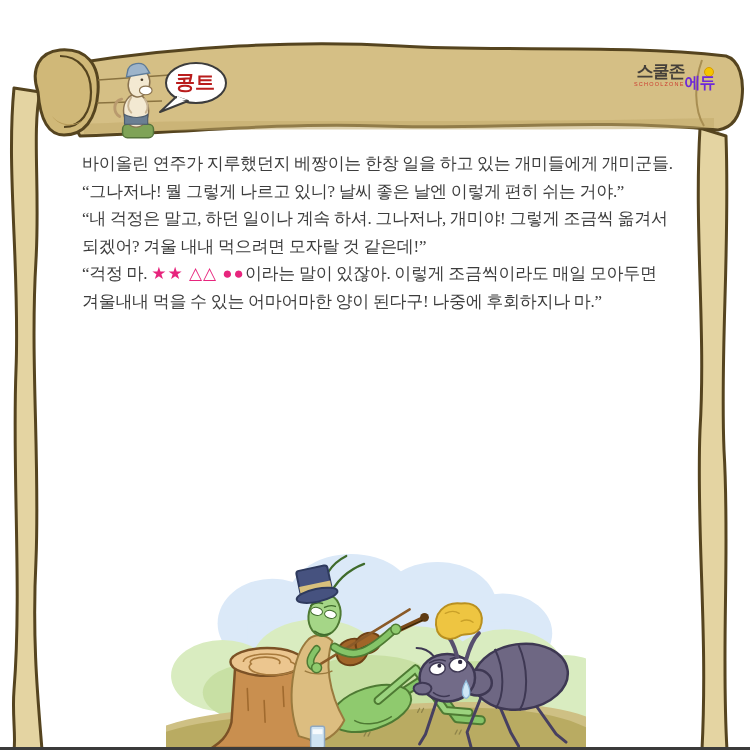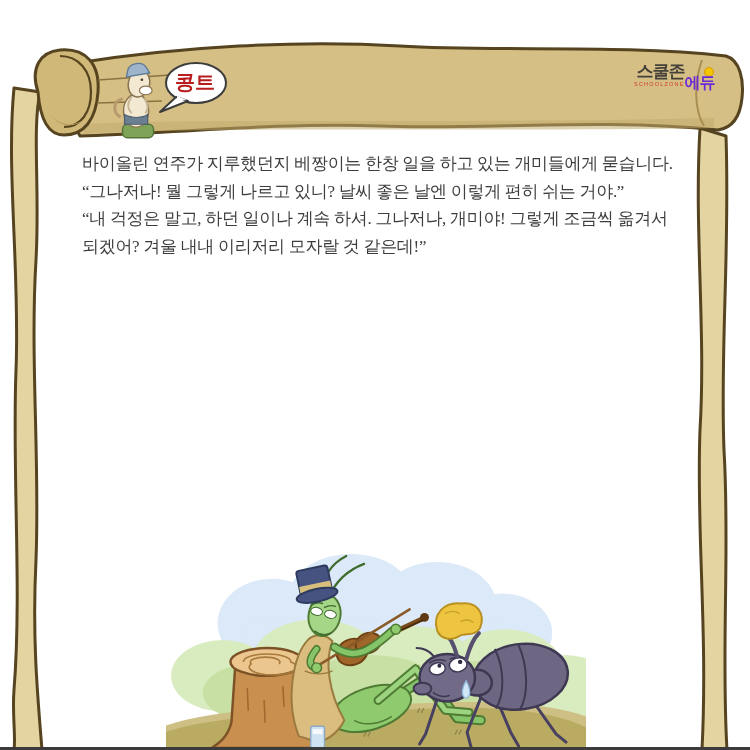--- a/index.html
+++ b/index.html
@@ -83,23 +83,24 @@
       <div class="logo-sub">SCHOOLZONE</div>
     </div>
     <div class="logo-right">
       <div class="logo-dot"></div>
       <div class="logo-accent">에듀</div>
     </div>
   </div>
 </div>
 
 <div class="story">
-  <p>바이올린 연주가 지루했던지 베짱이는 한창 일을 하고 있는 개미들에게 묻습니다.</p>
+  <p>바이올린 연주가 지루했던지 베짱이는 한창 일을 하고 있는 개미들에게 개미군들.</p>
   <p>“그나저나! 뭘 그렇게 나르고 있니? 날씨 좋은 날엔 이렇게 편히 쉬는 거야.”</p>
-  <p>“내 걱정은 말고, 하던 일이나 계속 하셔. 그나저나, 개미야! 그렇게 조금씩 옮겨서 되겠어? 겨울 내내 이리저리 모자랄 것 같은데!”</p>
+  <p>“내 걱정은 말고, 하던 일이나 계속 하셔. 그나저나, 개미야! 그렇게 조금씩 옮겨서 되겠어? 겨울 내내 먹으려면 모자랄 것 같은데!”</p>
+  <p><span>“걱정 마. </span><span class="symbols">★★ △△ ●●</span><span>이라는 말이 있잖아. 이렇게 조금씩이라도 매일 모아두면 겨울내내 먹을 수 있는 어마어마한 양이 된다구! 나중에 후회하지나 마.”</span></p>
 </div>
 
 <svg class="illustration" viewBox="0 0 420 200">
   <g fill="#dbe9f8">
     <ellipse cx="105" cy="72" rx="55" ry="45"></ellipse>
     <ellipse cx="185" cy="50" rx="65" ry="48"></ellipse>
     <ellipse cx="272" cy="55" rx="60" ry="45"></ellipse>
     <ellipse cx="338" cy="82" rx="50" ry="40"></ellipse>
     <rect x="80" y="70" width="260" height="50"></rect>
   </g>

